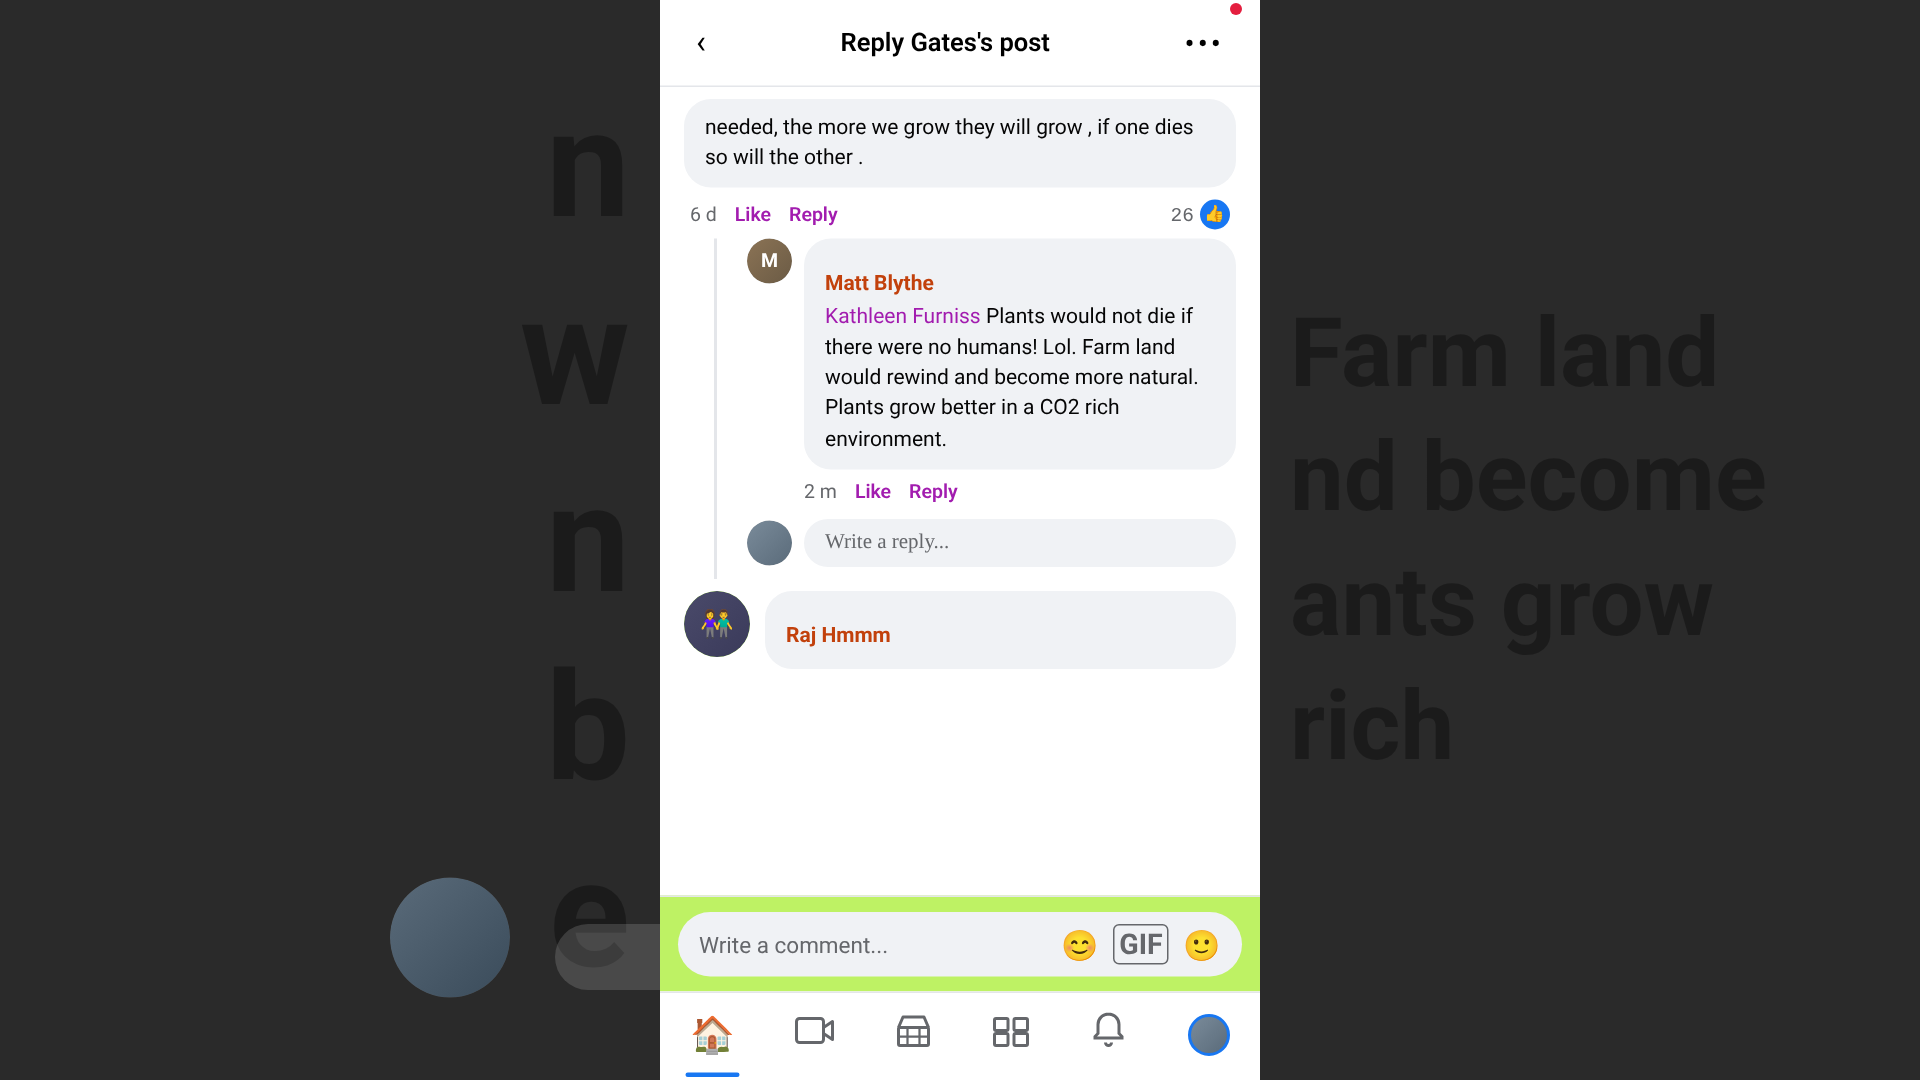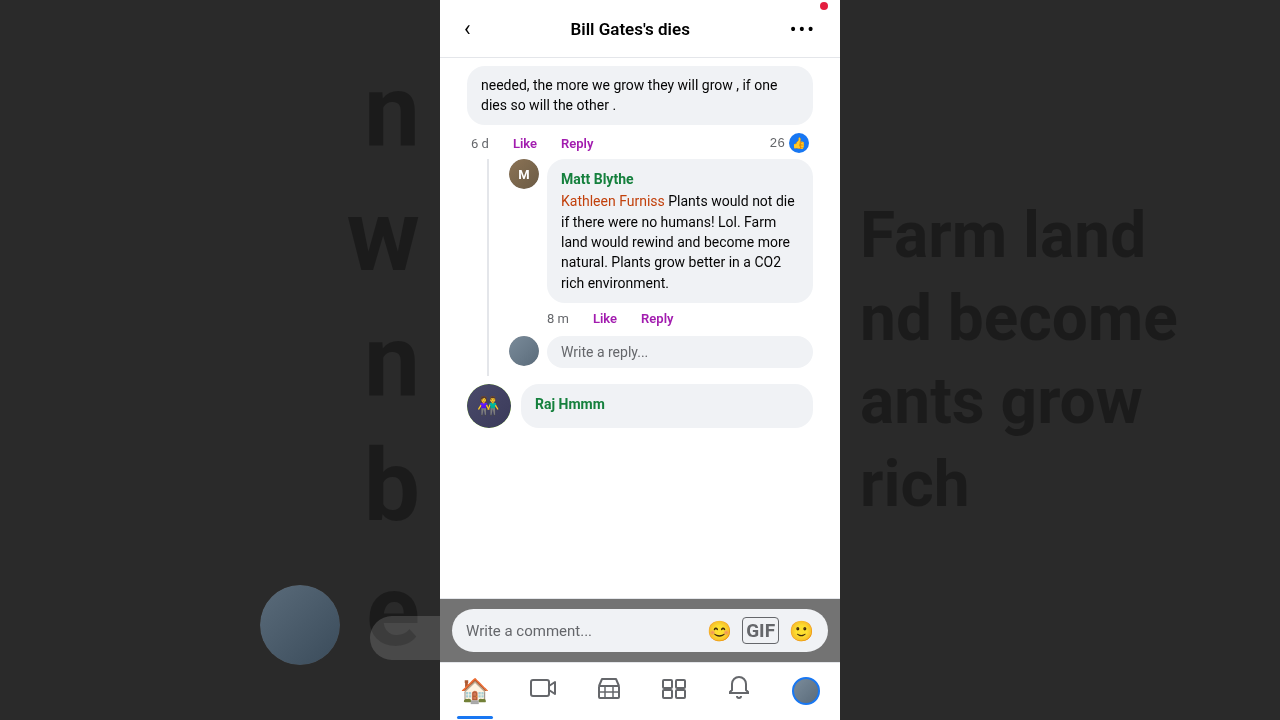--- a/index.html
+++ b/index.html
@@ -102,41 +102,41 @@
       cursor: pointer;
       padding: 4px 8px;
       letter-spacing: 2px;
     }
 
     
     .scroll-content {
       flex: 1;
       overflow-y: auto;
       background: #fff;
-      padding: 0 27px 8px;
+      padding: 0 16px 8px;
     }
 
     
     .top-partial-comment {
       background: #f0f2f5;
       border-radius: 18px;
       padding: 10px 14px;
       margin-top: 8px;
       margin-bottom: 4px;
       font-size: 14px;
       color: #050505;
       line-height: 1.4;
     }
 
     
     .comment-actions {
       display: flex;
       align-items: center;
       padding: 4px 4px 6px 4px;
-      gap: 24px;
+      gap: 12px;
       font-size: 13px;
       color: #65676b;
     }
 
     .comment-actions .time {
       color: #65676b;
     }
 
     .comment-actions .action-btn {
       color: #a21caf;
@@ -206,34 +206,37 @@
       padding: 10px 14px;
       font-size: 14px;
       color: #050505;
       line-height: 1.45;
       flex: 1;
     }
 
     .comment-name {
       font-weight: 700;
       font-size: 14px;
-      color: #15803d;
+      color: #c2410c;
       display: block;
       margin-bottom: 2px;
+      margin-top: 10px;
     }
 
     .mention {
-      color: #c2410c;
+      color: #a21caf;
     }
 
     
     .write-reply-row {
       display: flex;
+      align-items: center;
       gap: 8px;
       padding: 4px 0 8px 0;
+      font-family: Liberation Serif, serif;
     }
 
     .write-reply-input {
       flex: 1;
       background: #f0f2f5;
       border-radius: 20px;
       padding: 8px 14px;
       font-size: 14px;
       color: #65676b;
       border: none;
@@ -266,21 +269,21 @@
       border-radius: 18px;
       padding: 10px 14px;
       font-size: 14px;
       color: #050505;
       line-height: 1.45;
       flex: 1;
     }
 
     
     .bottom-bar {
-      background: #737373;
+      background: #bef264;
       border-top: 1px solid #e4e6ea;
       padding: 10px 12px;
       flex-shrink: 0;
     }
 
     .comment-input-row {
       display: flex;
       align-items: center;
       gap: 8px;
       background: #f0f2f5;
@@ -426,21 +429,21 @@
 </div>
 
 <div class="bg-comment-input"></div>
 
 <div class="phone-frame">
 
   <div class="red-dot"></div>
 
   <div class="top-bar">
     <div class="back-btn">‹</div>
-    <div class="top-title">Bill Gates's dies</div>
+    <div class="top-title">Reply Gates's post</div>
     <div class="more-btn">•••</div>
   </div>
 
   <div class="scroll-content">
 
     <div class="top-partial-comment">
       <span>needed, the more we grow they will grow , if one dies so will the other .</span>
     </div>
 
     <div class="comment-actions">
@@ -459,21 +462,21 @@
         <div class="avatar small">
           <div class="face-matt">M</div>
         </div>
         <div class="comment-bubble">
           <span class="comment-name">Matt Blythe</span>
           <span class="mention">Kathleen Furniss</span><span> Plants would not die if there were no humans! Lol. Farm land would rewind and become more natural. Plants grow better in a CO2 rich environment.</span>
         </div>
       </div>
 
       <div class="comment-actions" style="padding-left:38px;">
-        <span class="time">8 m</span>
+        <span class="time">2 m</span>
         <span class="action-btn">Like</span>
         <span class="action-btn">Reply</span>
       </div>
 
       <div class="write-reply-row">
         <div class="avatar small">
           <div class="face-reply"></div>
         </div>
         <div class="write-reply-input">Write a reply...</div>
       </div>

